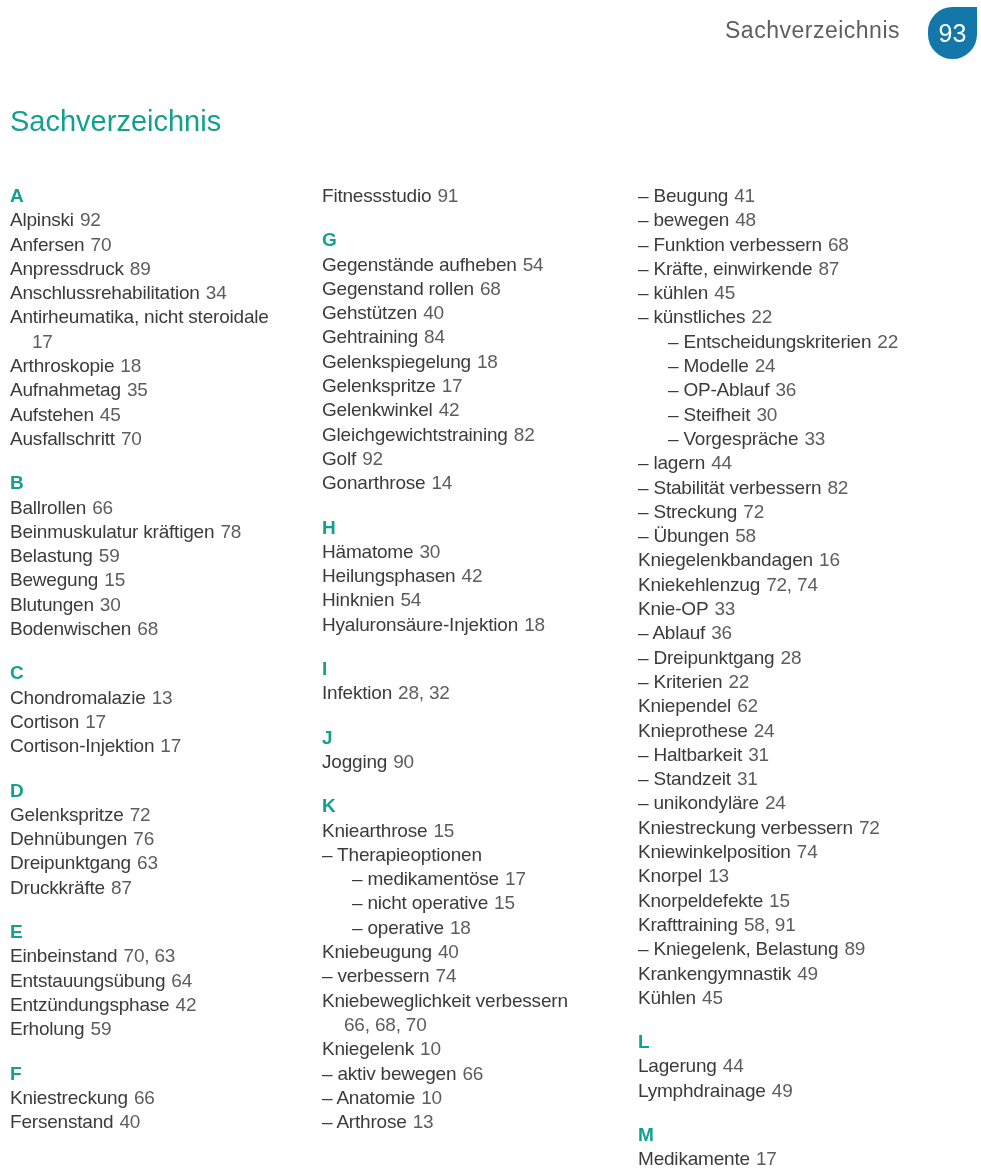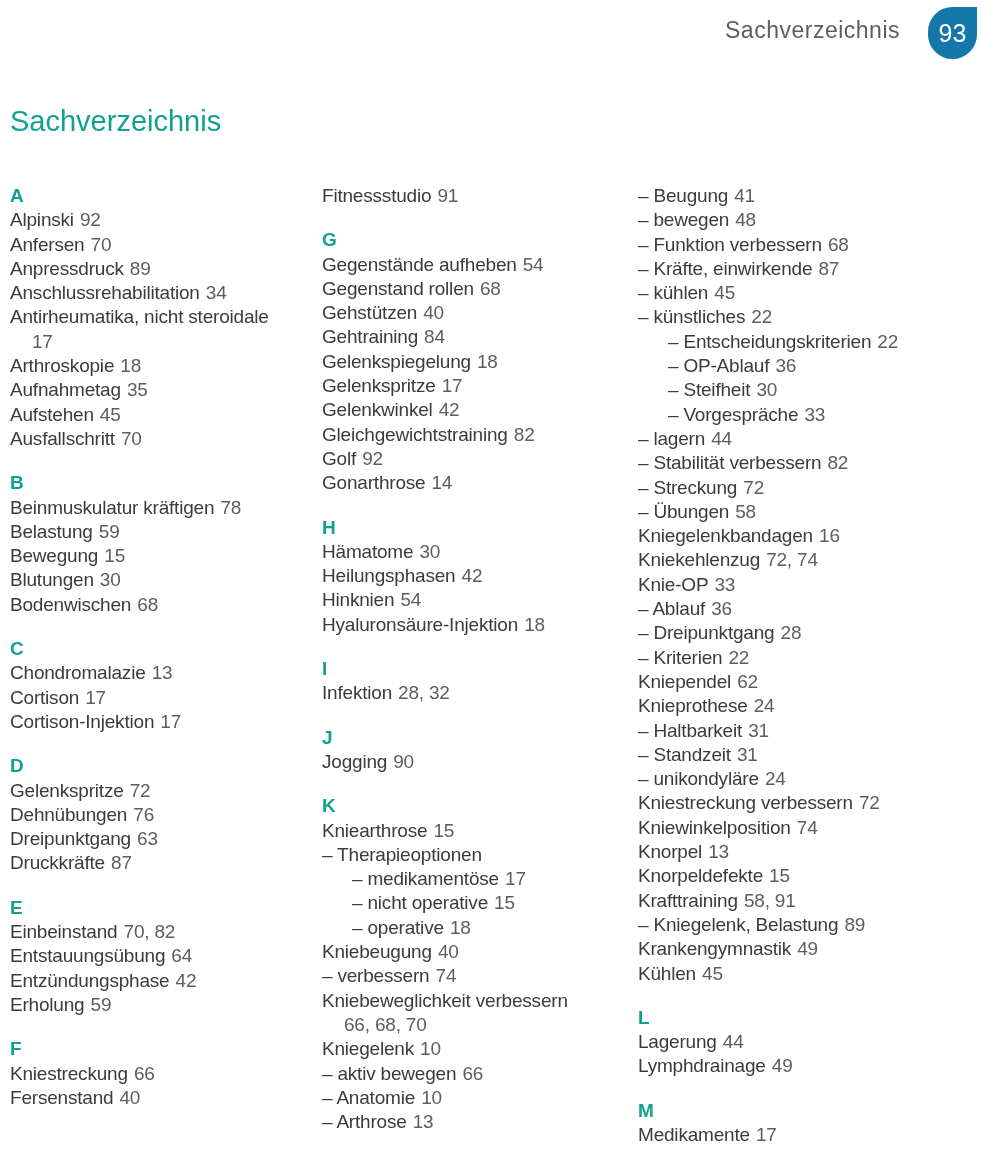--- a/index.html
+++ b/index.html
@@ -72,20 +72,21 @@
         <div class="entry"><span class="term">Anschlussrehabilitation</span><span class="num">34</span></div>
         <div class="entry"><span class="term">Antirheumatika, nicht steroidale</span></div>
         <div class="entry cont"><span class="num nolead">17</span></div>
         <div class="entry"><span class="term">Arthroskopie</span><span class="num">18</span></div>
         <div class="entry"><span class="term">Aufnahmetag</span><span class="num">35</span></div>
         <div class="entry"><span class="term">Aufstehen</span><span class="num">45</span></div>
         <div class="entry"><span class="term">Ausfallschritt</span><span class="num">70</span></div>
       </div>
       <div class="section">
         <div class="letter">B</div>
+        <div class="entry"><span class="term">Ballrollen</span><span class="num">66</span></div>
         <div class="entry"><span class="term">Beinmuskulatur kräftigen</span><span class="num">78</span></div>
         <div class="entry"><span class="term">Belastung</span><span class="num">59</span></div>
         <div class="entry"><span class="term">Bewegung</span><span class="num">15</span></div>
         <div class="entry"><span class="term">Blutungen</span><span class="num">30</span></div>
         <div class="entry"><span class="term">Bodenwischen</span><span class="num">68</span></div>
       </div>
       <div class="section">
         <div class="letter">C</div>
         <div class="entry"><span class="term">Chondromalazie</span><span class="num">13</span></div>
         <div class="entry"><span class="term">Cortison</span><span class="num">17</span></div>
@@ -93,21 +94,21 @@
       </div>
       <div class="section">
         <div class="letter">D</div>
         <div class="entry"><span class="term">Gelenkspritze</span><span class="num">72</span></div>
         <div class="entry"><span class="term">Dehnübungen</span><span class="num">76</span></div>
         <div class="entry"><span class="term">Dreipunktgang</span><span class="num">63</span></div>
         <div class="entry"><span class="term">Druckkräfte</span><span class="num">87</span></div>
       </div>
       <div class="section">
         <div class="letter">E</div>
-        <div class="entry"><span class="term">Einbeinstand</span><span class="num">70, 82</span></div>
+        <div class="entry"><span class="term">Einbeinstand</span><span class="num">70, 63</span></div>
         <div class="entry"><span class="term">Entstauungsübung</span><span class="num">64</span></div>
         <div class="entry"><span class="term">Entzündungsphase</span><span class="num">42</span></div>
         <div class="entry"><span class="term">Erholung</span><span class="num">59</span></div>
       </div>
       <div class="section">
         <div class="letter">F</div>
         <div class="entry"><span class="term">Kniestreckung</span><span class="num">66</span></div>
         <div class="entry"><span class="term">Fersenstand</span><span class="num">40</span></div>
       </div>
     </div>
@@ -162,20 +163,21 @@
     </div>
     <div class="col col3">
       <div class="section">
         <div class="entry lvl1"><span class="term">– Beugung</span><span class="num">41</span></div>
         <div class="entry lvl1"><span class="term">– bewegen</span><span class="num">48</span></div>
         <div class="entry lvl1"><span class="term">– Funktion verbessern</span><span class="num">68</span></div>
         <div class="entry lvl1"><span class="term">– Kräfte, einwirkende</span><span class="num">87</span></div>
         <div class="entry lvl1"><span class="term">– kühlen</span><span class="num">45</span></div>
         <div class="entry lvl1"><span class="term">– künstliches</span><span class="num">22</span></div>
         <div class="entry lvl2"><span class="term">– Entscheidungskriterien</span><span class="num">22</span></div>
+        <div class="entry lvl2"><span class="term">– Modelle</span><span class="num">24</span></div>
         <div class="entry lvl2"><span class="term">– OP-Ablauf</span><span class="num">36</span></div>
         <div class="entry lvl2"><span class="term">– Steifheit</span><span class="num">30</span></div>
         <div class="entry lvl2"><span class="term">– Vorgespräche</span><span class="num">33</span></div>
         <div class="entry lvl1"><span class="term">– lagern</span><span class="num">44</span></div>
         <div class="entry lvl1"><span class="term">– Stabilität verbessern</span><span class="num">82</span></div>
         <div class="entry lvl1"><span class="term">– Streckung</span><span class="num">72</span></div>
         <div class="entry lvl1"><span class="term">– Übungen</span><span class="num">58</span></div>
         <div class="entry"><span class="term">Kniegelenkbandagen</span><span class="num">16</span></div>
         <div class="entry"><span class="term">Kniekehlenzug</span><span class="num">72, 74</span></div>
         <div class="entry"><span class="term">Knie-OP</span><span class="num">33</span></div>

